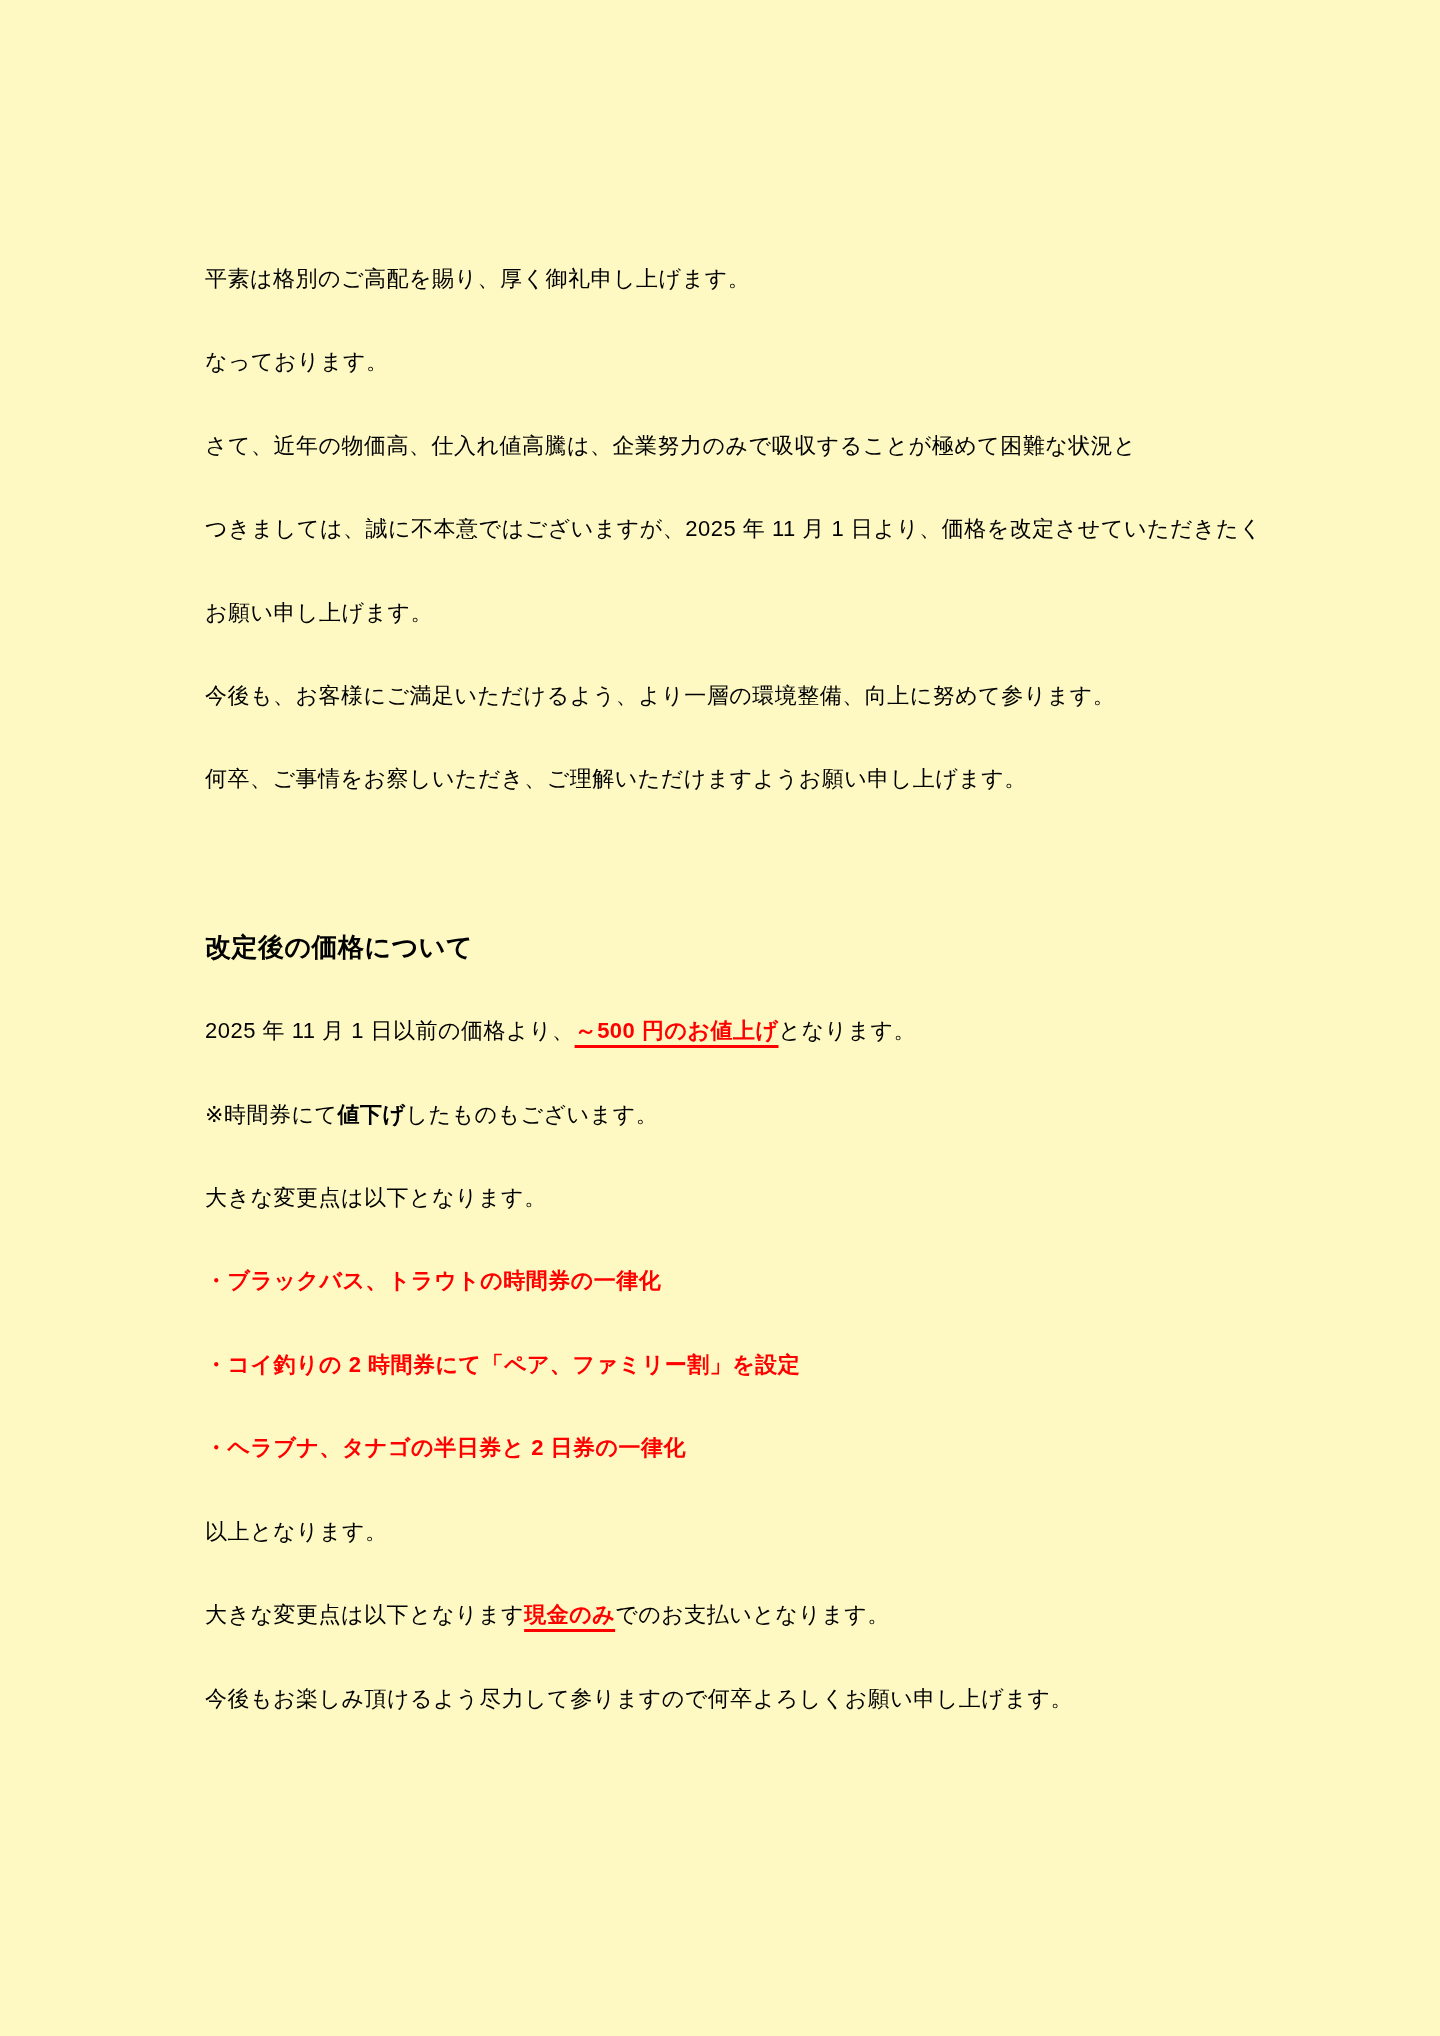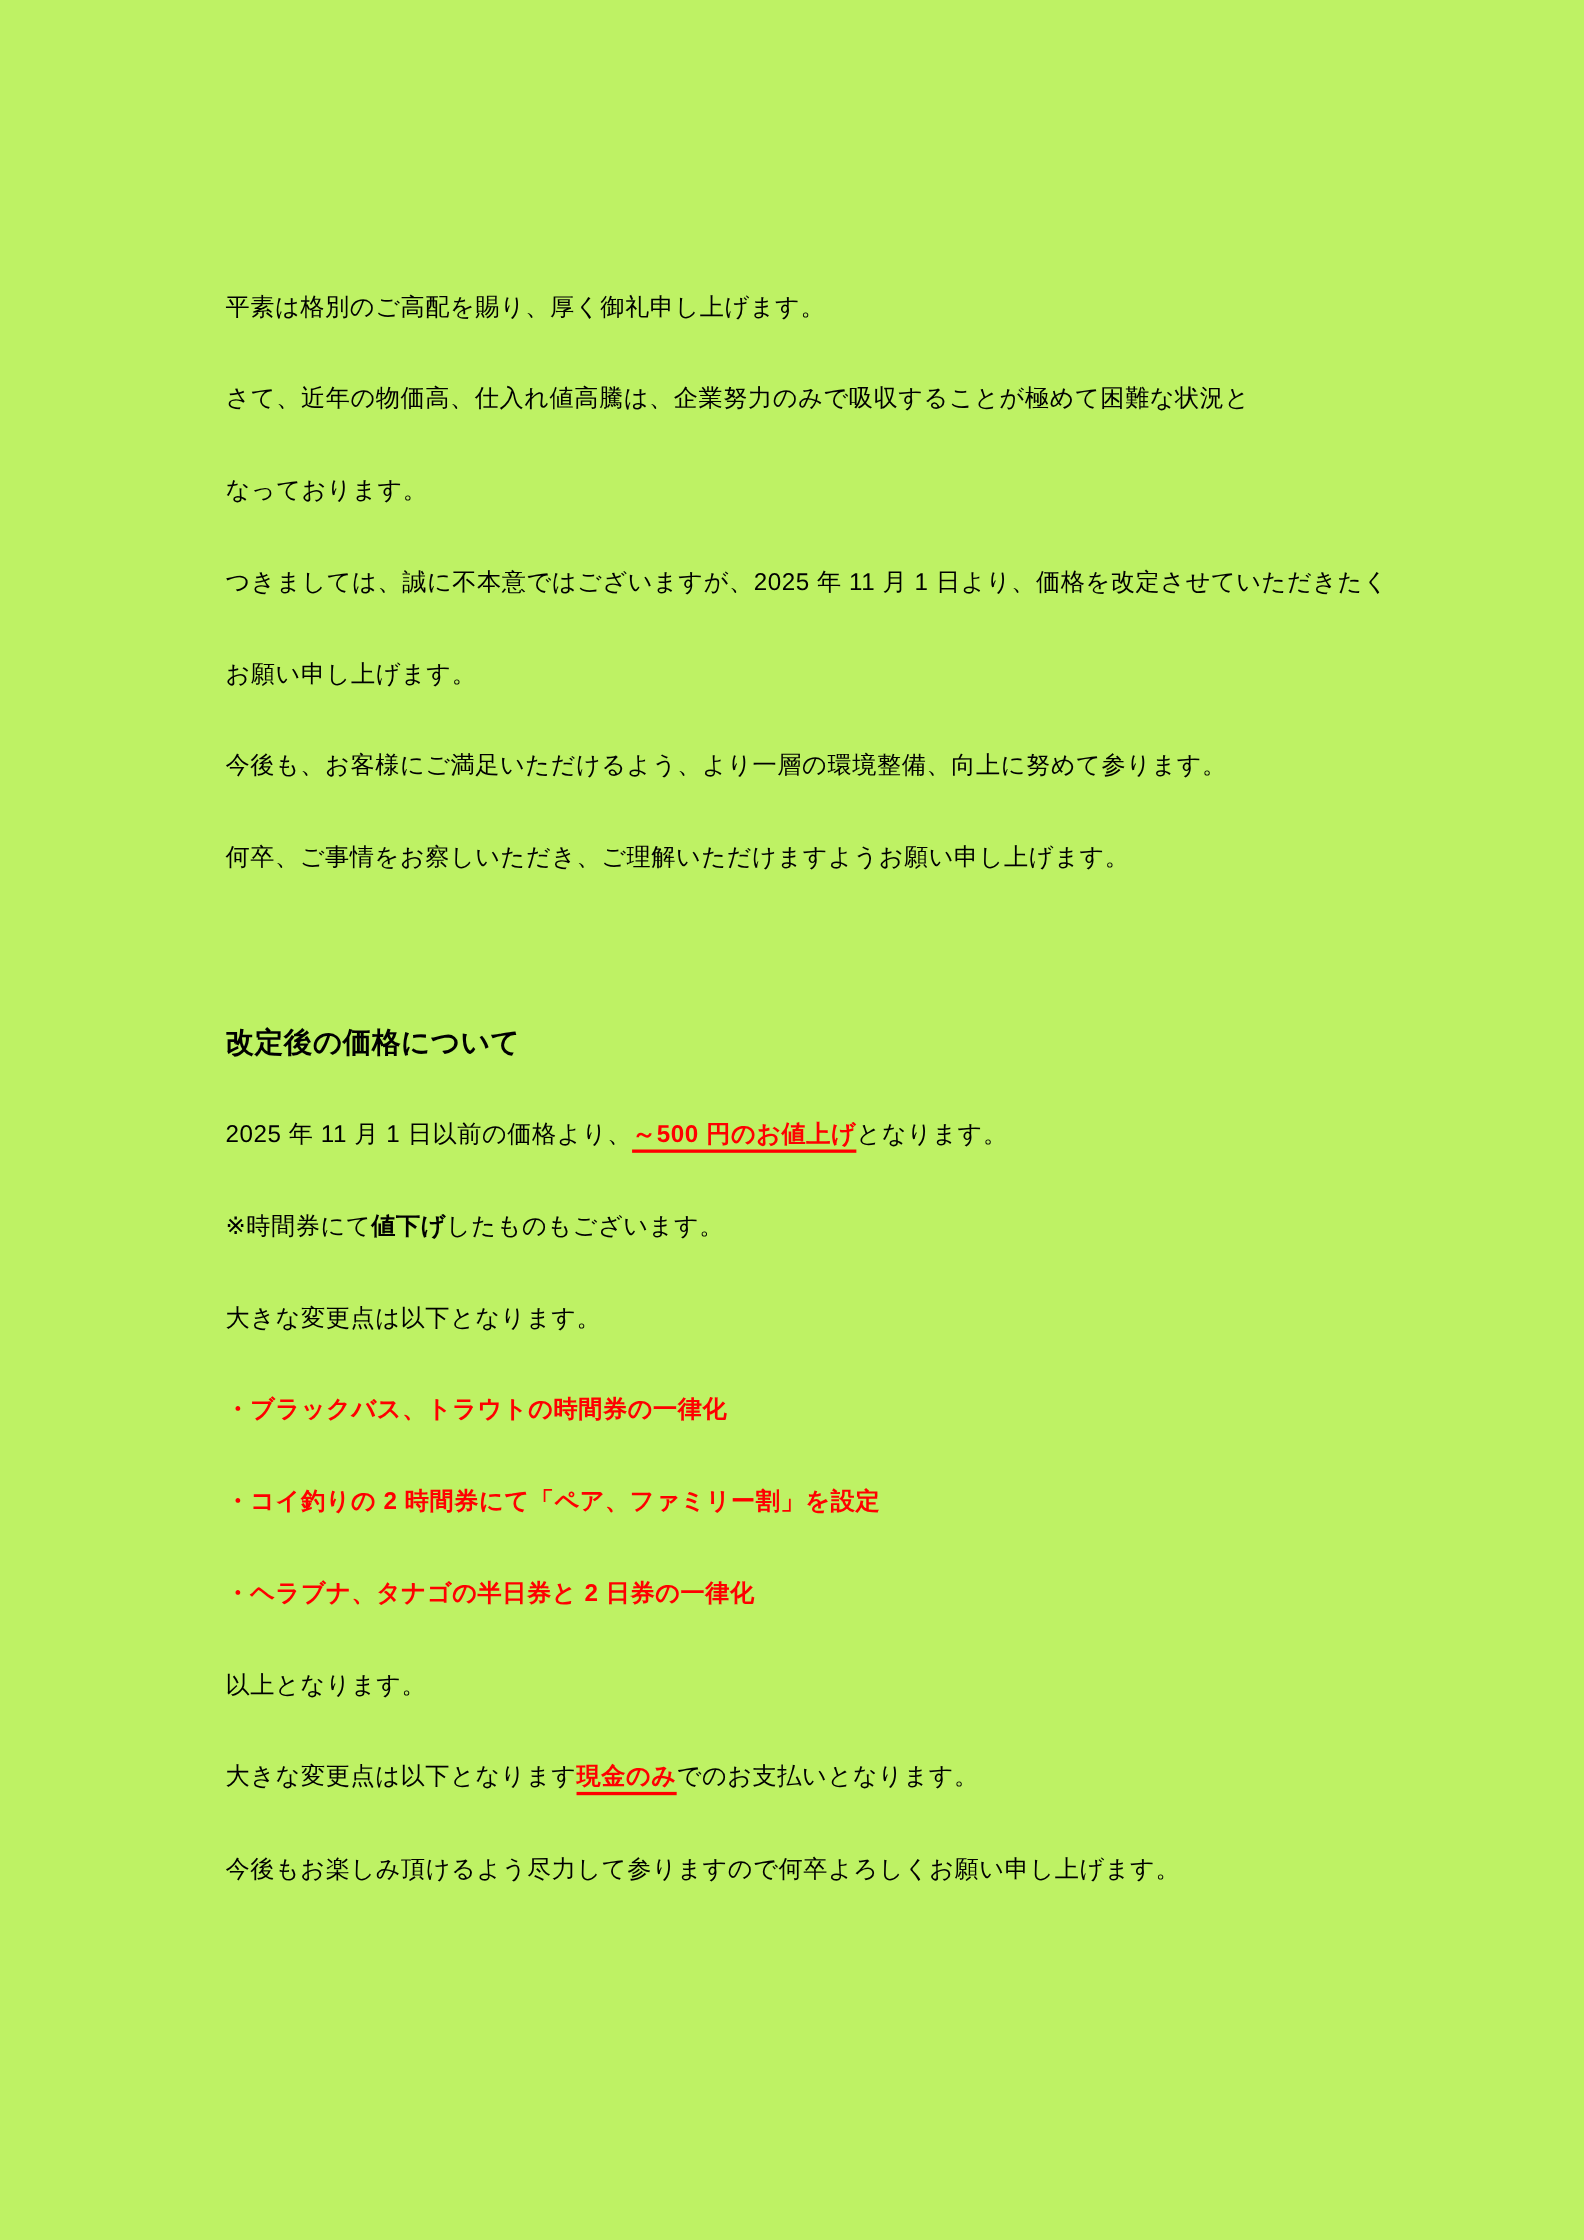--- a/index.html
+++ b/index.html
@@ -4,21 +4,21 @@
 <style>
   html, body {
     margin: 0;
     padding: 0;
     background: #ffffff;
   }
   .page {
     position: relative;
     width: 1440px;
     height: 2036px;
-    background: #bef264;
+    background: #fef9c3;
     overflow: hidden;
     font-family: "Liberation Sans", "DejaVu Sans", sans-serif;
     color: #000000;
   }
   .doc {
     position: absolute;
     top: 0;
     left: 0;
     width: 1440px;
     padding: 237px 100px 0 205px;
@@ -48,22 +48,22 @@
     text-decoration-thickness: 3px;
     text-underline-offset: 7px;
   }
 </style>
 </head>
 <body>
 
 <div class="page">
   <div class="doc">
       <p class="para"><span class="run">平素は格別のご高配を賜り、厚く御礼申し上げます。</span></p>
+      <p class="para"><span class="run">なっております。</span></p>
       <p class="para"><span class="run">さて、近年の物価高、仕入れ値高騰は、企業努力のみで吸収することが極めて困難な状況と</span></p>
-      <p class="para"><span class="run">なっております。</span></p>
       <p class="para"><span class="run">つきましては、誠に不本意ではございますが、2025 年 11 月 1 日より、価格を改定させていただきたく</span></p>
       <p class="para"><span class="run">お願い申し上げます。</span></p>
       <p class="para"><span class="run">今後も、お客様にご満足いただけるよう、より一層の環境整備、向上に努めて参ります。</span></p>
       <p class="para"><span class="run">何卒、ご事情をお察しいただき、ご理解いただけますようお願い申し上げます。</span></p>
       <h2 class="heading"><span class="run bold">改定後の価格について</span></h2>
       <p class="para"><span class="run">2025 年 11 月 1 日以前の価格より、</span><span class="run bold red underline">～500 円のお値上げ</span><span class="run">となります。</span></p>
       <p class="para"><span class="run">※時間券にて</span><span class="run bold">値下げ</span><span class="run">したものもございます。</span></p>
       <p class="para"><span class="run">大きな変更点は以下となります。</span></p>
       <p class="para"><span class="run bold red">・ブラックバス、トラウトの時間券の一律化</span></p>
       <p class="para"><span class="run bold red">・コイ釣りの 2 時間券にて「ペア、ファミリー割」を設定</span></p>

